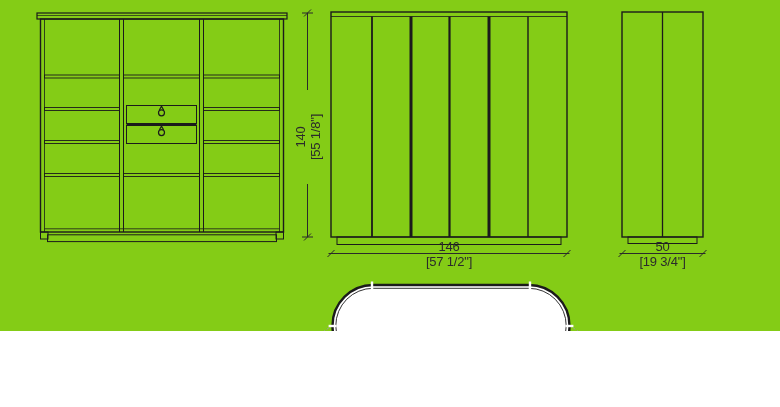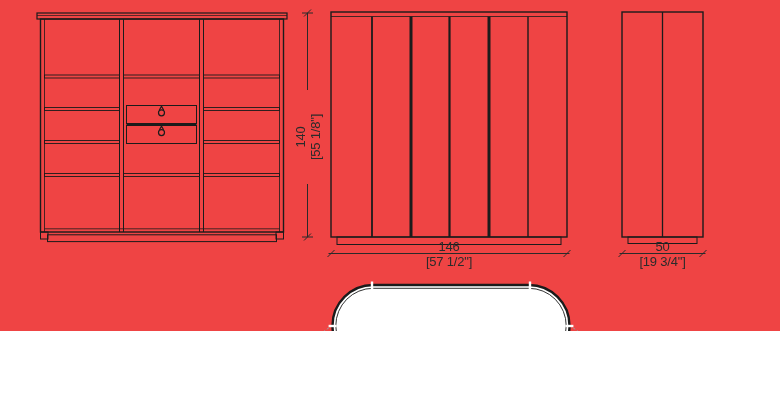--- a/index.html
+++ b/index.html
@@ -1,19 +1,19 @@
 <!DOCTYPE html>
 <html><head>
 <meta charset="utf-8">
 <style>
   html,body{margin:0;padding:0;background:#ffffff;}
   .canvas{
     position:relative;
     width:780px;height:331px;
-    background:#ef4444;
+    background:#84cc16;
     font-family:"Liberation Sans", sans-serif;
     overflow:hidden;
     text-decoration:underline;
   }
   svg{display:block;}
   text{
     fill:#2b2b2b;
     font-family:"Liberation Sans", sans-serif;
     font-size:13px;
     letter-spacing:-0.2px;

